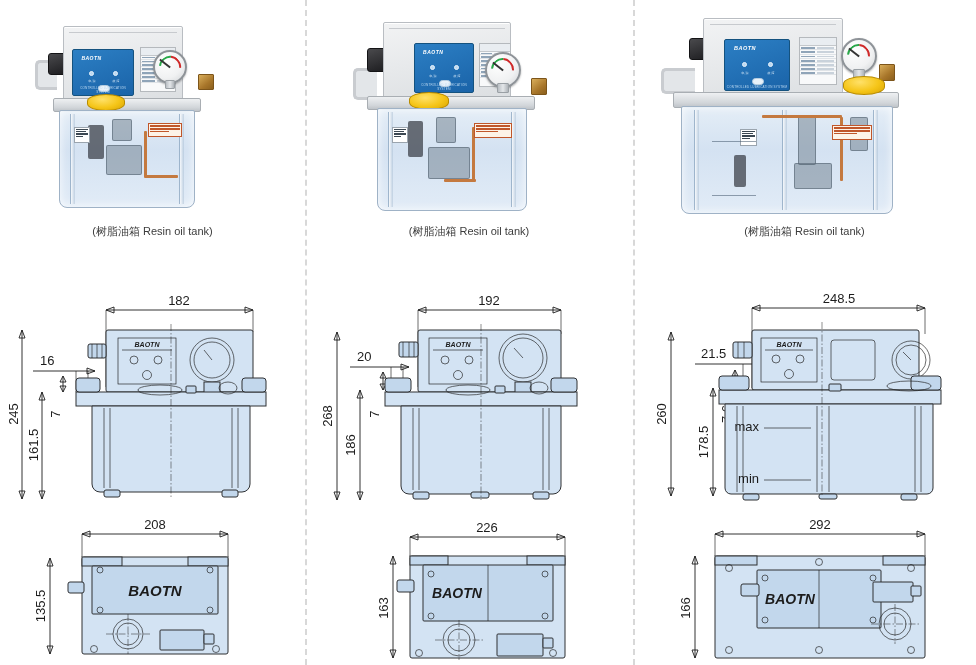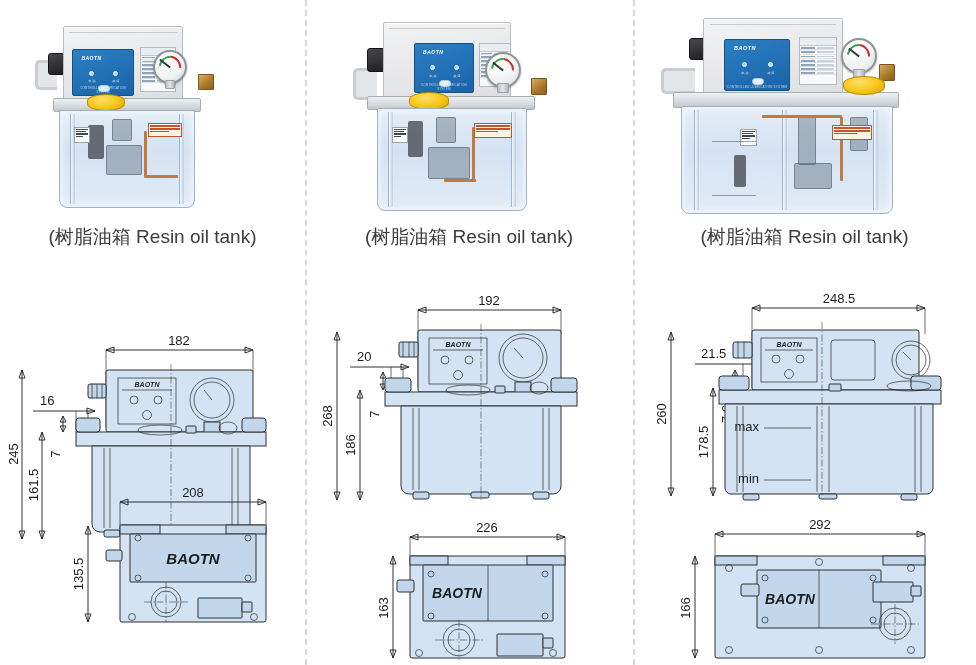--- a/index.html
+++ b/index.html
@@ -162,21 +162,21 @@
   .tank .lvl {
     position: absolute; height: 1px; background: rgba(70,90,110,.55);
   }
 
   
   .caption { text-align: center; margin-top: 8px; }
   .caption .model {
     font-size: 18px; color: #3c3c3c; letter-spacing: .6px; line-height: 1.35;
   }
   .caption .sub {
-    font-size: 19px; color: #3c3c3c; line-height: 1.5;
+    font-size: 11px; color: #3c3c3c; line-height: 1.5;
   }
 
   
   .dwg { position: absolute; left: 0; right: 0; }
   .dwg svg { display: block; }
   .dim { font-size: 13px; fill: #1c1c1c; font-family: "Liberation Sans", sans-serif; }
   .dimv { font-size: 13px; fill: #1c1c1c; font-family: "Liberation Sans", sans-serif; }
   .body-fill { fill: #d3e3f3; stroke: #2e3033; stroke-width: 1; }
   .body-fill2 { fill: #c2d7ec; stroke: #2e3033; stroke-width: 1; }
   .ln { stroke: #1c1c1c; stroke-width: .9; fill: none; }
@@ -274,21 +274,21 @@
               <i style="width:50%"></i>
           </div>
         </div>
       </div>
     </div>
 
     <div class="caption">
       <div class="sub">(树脂油箱 Resin oil tank)</div>
     </div>
 
-    <div class="dwg" style="top:292px;margin-top:40px;">
+    <div class="dwg" style="top:292px;">
       <svg width="305" height="215" viewBox="0 0 305 215">
 
         <line class="ln" x1="106" y1="18" x2="253" y2="18"></line>
         <path class="ln" d="M106 18 l8 -3 v6 z" fill="#1c1c1c"></path>
         <path class="ln" d="M253 18 l-8 -3 v6 z" fill="#1c1c1c"></path>
         <line class="thin" x1="106" y1="18" x2="106" y2="95"></line>
         <line class="thin" x1="253" y1="18" x2="253" y2="40"></line>
         <text class="dim" x="179" y="13" text-anchor="middle">182</text>
 
         <line class="ln" x1="22" y1="38" x2="22" y2="207"></line>
@@ -340,21 +340,21 @@
         <line class="thin" x1="104" y1="116" x2="104" y2="196"></line>
         <line class="thin" x1="110" y1="116" x2="110" y2="196"></line>
         <line class="thin" x1="232" y1="116" x2="232" y2="196"></line>
         <line class="thin" x1="238" y1="116" x2="238" y2="196"></line>
         <rect class="body-fill2" x="104" y="198" width="16" height="7" rx="2"></rect>
         <rect class="body-fill2" x="222" y="198" width="16" height="7" rx="2"></rect>
         <line class="ctr" x1="171" y1="32" x2="171" y2="206"></line>
       </svg>
     </div>
 
-    <div class="dwg" style="top:480px;margin-left:38px;">
+    <div class="dwg" style="top:512px;">
       <svg width="305" height="153" viewBox="0 0 305 153">
         <line class="ln" x1="82" y1="22" x2="228" y2="22"></line>
         <path class="ln" d="M82 22 l8 -3 v6 z" fill="#1c1c1c"></path>
         <path class="ln" d="M228 22 l-8 -3 v6 z" fill="#1c1c1c"></path>
         <line class="thin" x1="82" y1="22" x2="82" y2="45"></line>
         <line class="thin" x1="228" y1="22" x2="228" y2="45"></line>
         <text class="dim" x="155" y="17" text-anchor="middle">208</text>
 
         <line class="ln" x1="50" y1="46" x2="50" y2="142"></line>
         <path class="ln" d="M50 46 l-3 8 h6 z" fill="#1c1c1c"></path>

